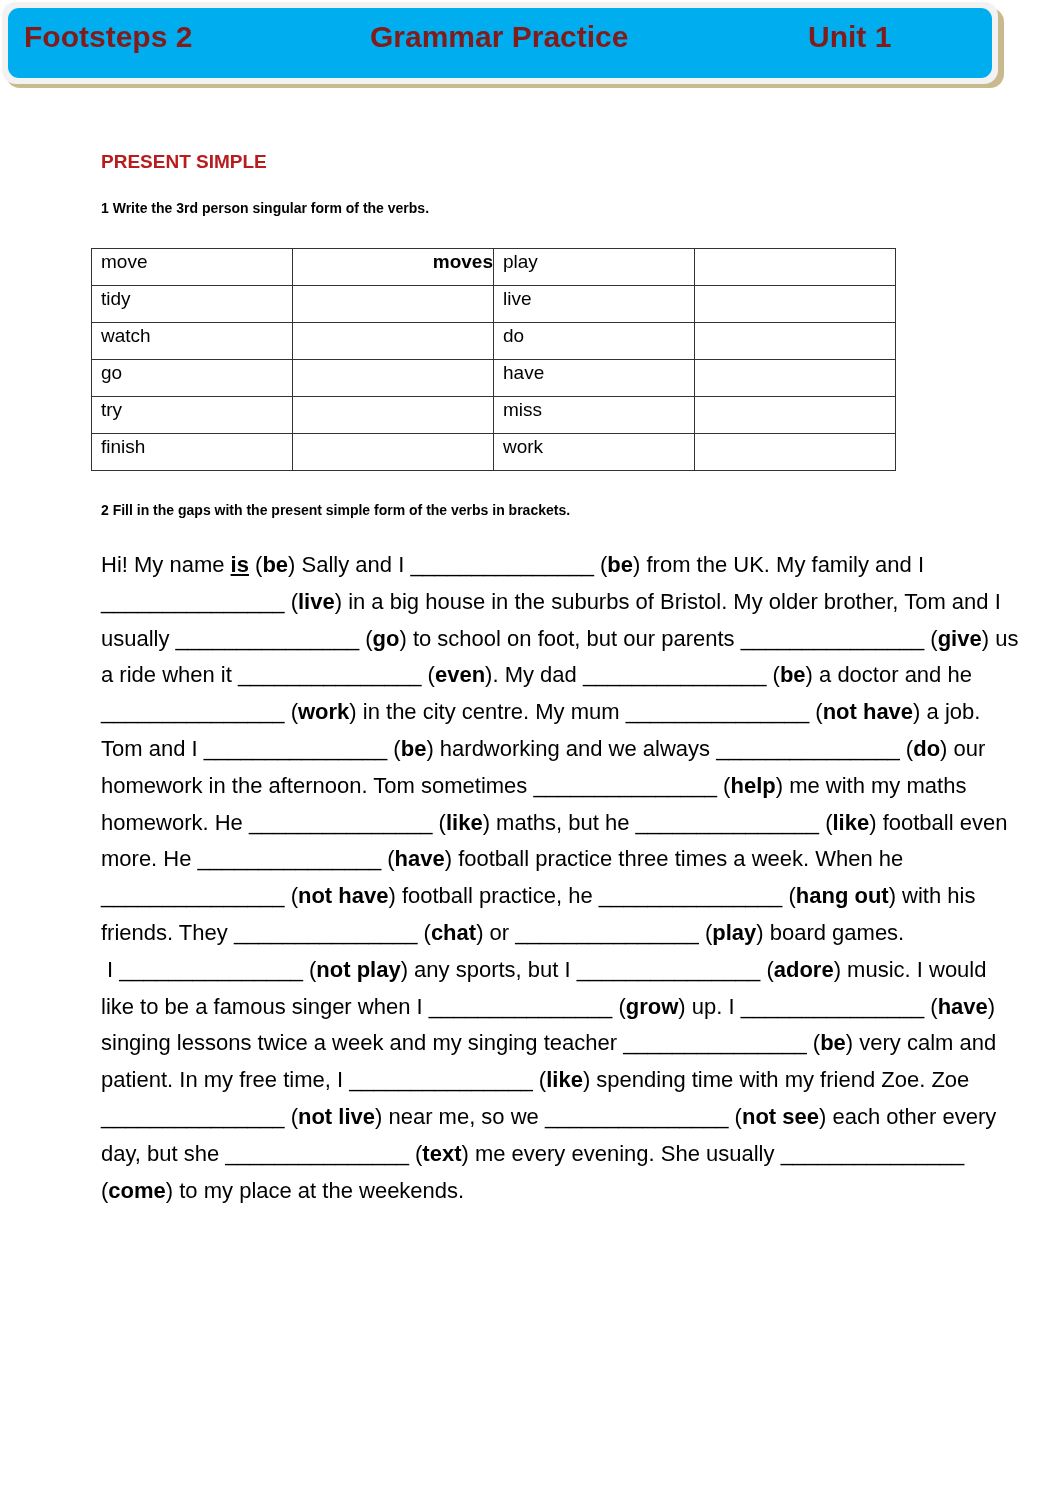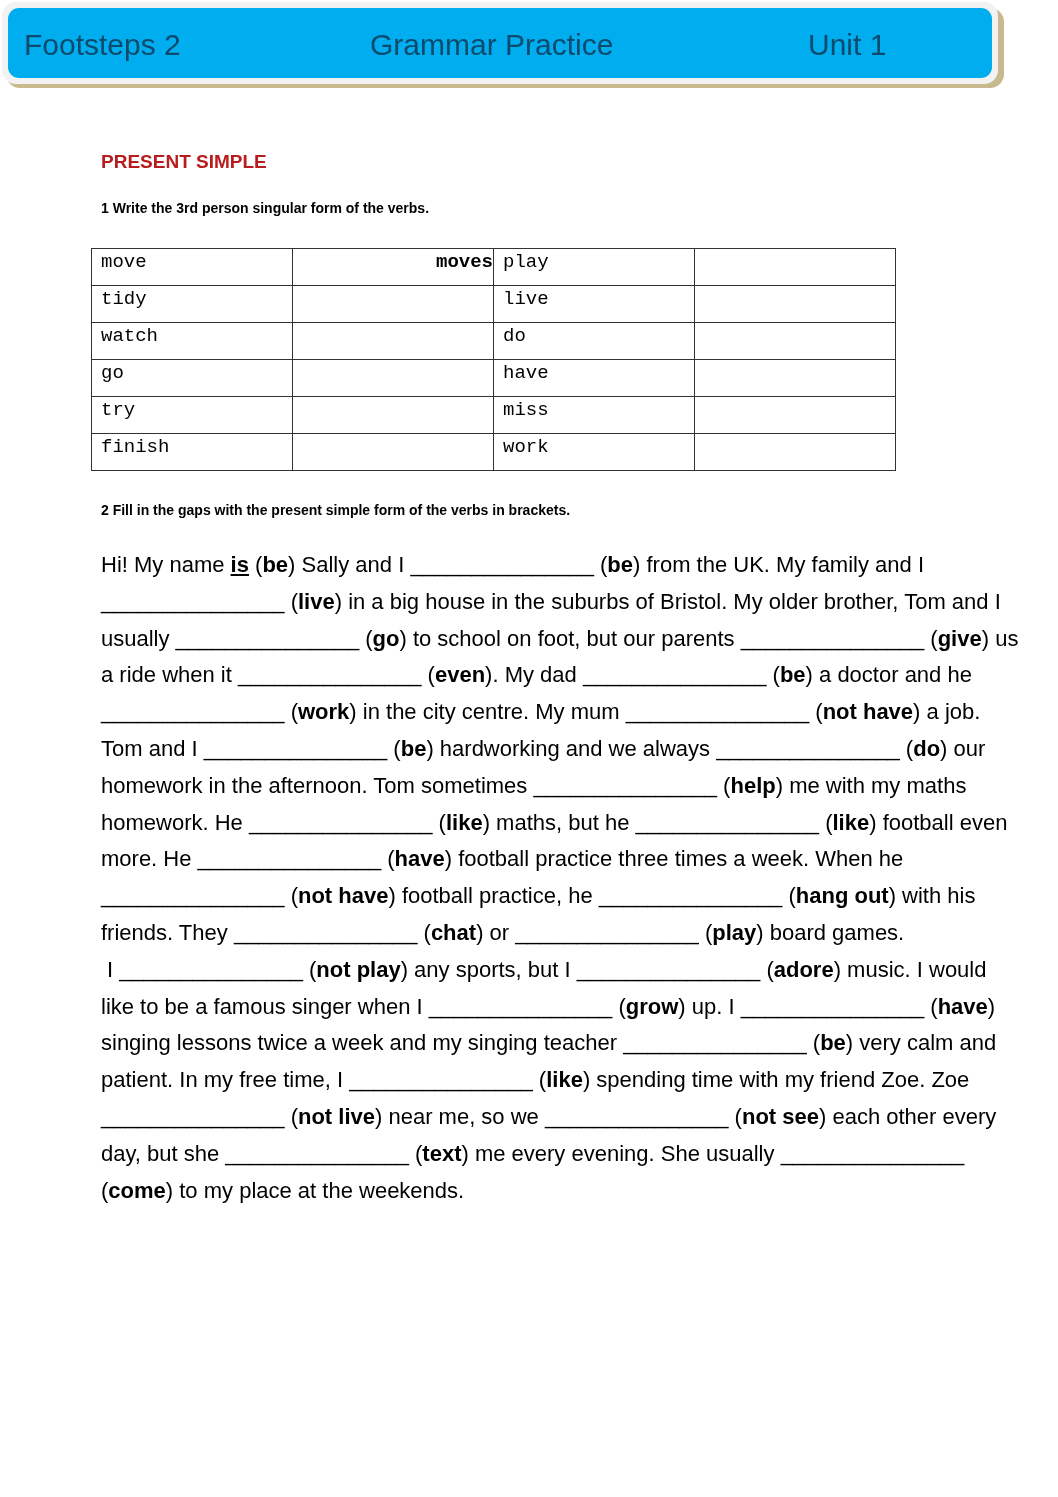--- a/index.html
+++ b/index.html
@@ -4,30 +4,30 @@
 <style>
   html, body { margin: 0; padding: 0; background: #ffffff; }
   body { width: 1058px; height: 1497px; position: relative; overflow: hidden;
          font-family: "Liberation Sans", sans-serif; color: #000; }
   .banner-shadow { position: absolute; left: 6px; top: 8px; width: 998px; height: 80px;
          background: #c8b98f; border-radius: 14px; }
   .banner { position: absolute; left: 2px; top: 2px; width: 996px; height: 82px;
          background: #f2f2f2; border-radius: 14px; }
   .banner-inner { position: absolute; left: 6px; top: 6px; width: 984px; height: 70px;
          background: #00aeef; border-radius: 11px; }
-  .banner-text { position: absolute; top: 20px; font-size: 30px; font-weight: normal; color: #0c4a6e;
+  .banner-text { position: absolute; top: 12px; font-size: 30px; font-weight: bold; color: #7f1d1d;
          letter-spacing: 0px; }
   .bt1 { left: 16px; } .bt2 { left: 362px; } .bt3 { left: 800px; }
 
   .section-title { position: absolute; left: 101px; top: 151px; font-size: 19px; font-weight: bold;
          color: #b91c1c; }
   .task-title { position: absolute; left: 101px; font-size: 14px; font-weight: bold; }
   .t1 { top: 200px; } .t2 { top: 502px; }
 
-  table.verbs { position: absolute; left: 91px; top: 248px; border-collapse: collapse; font-family: Liberation Mono, monospace; }
+  table.verbs { position: absolute; left: 91px; top: 248px; border-collapse: collapse; }
   table.verbs td { border: 1px solid #333; width: 201px; height: 37px; padding: 0 0 0 9px;
          vertical-align: top; font-size: 19px; line-height: 26px; box-sizing: border-box; }
   table.verbs td.bold { font-weight: bold; text-align: right; }
 
   .passage { position: absolute; left: 101px; top: 547px; width: 900px; font-size: 22px;
          line-height: 36.8px; }
   .line { white-space: nowrap; height: 36.8px; }
   .gap { display: inline-block; }
   b.verb { font-weight: bold; }
   .ans { font-weight: bold; text-decoration: underline; }

